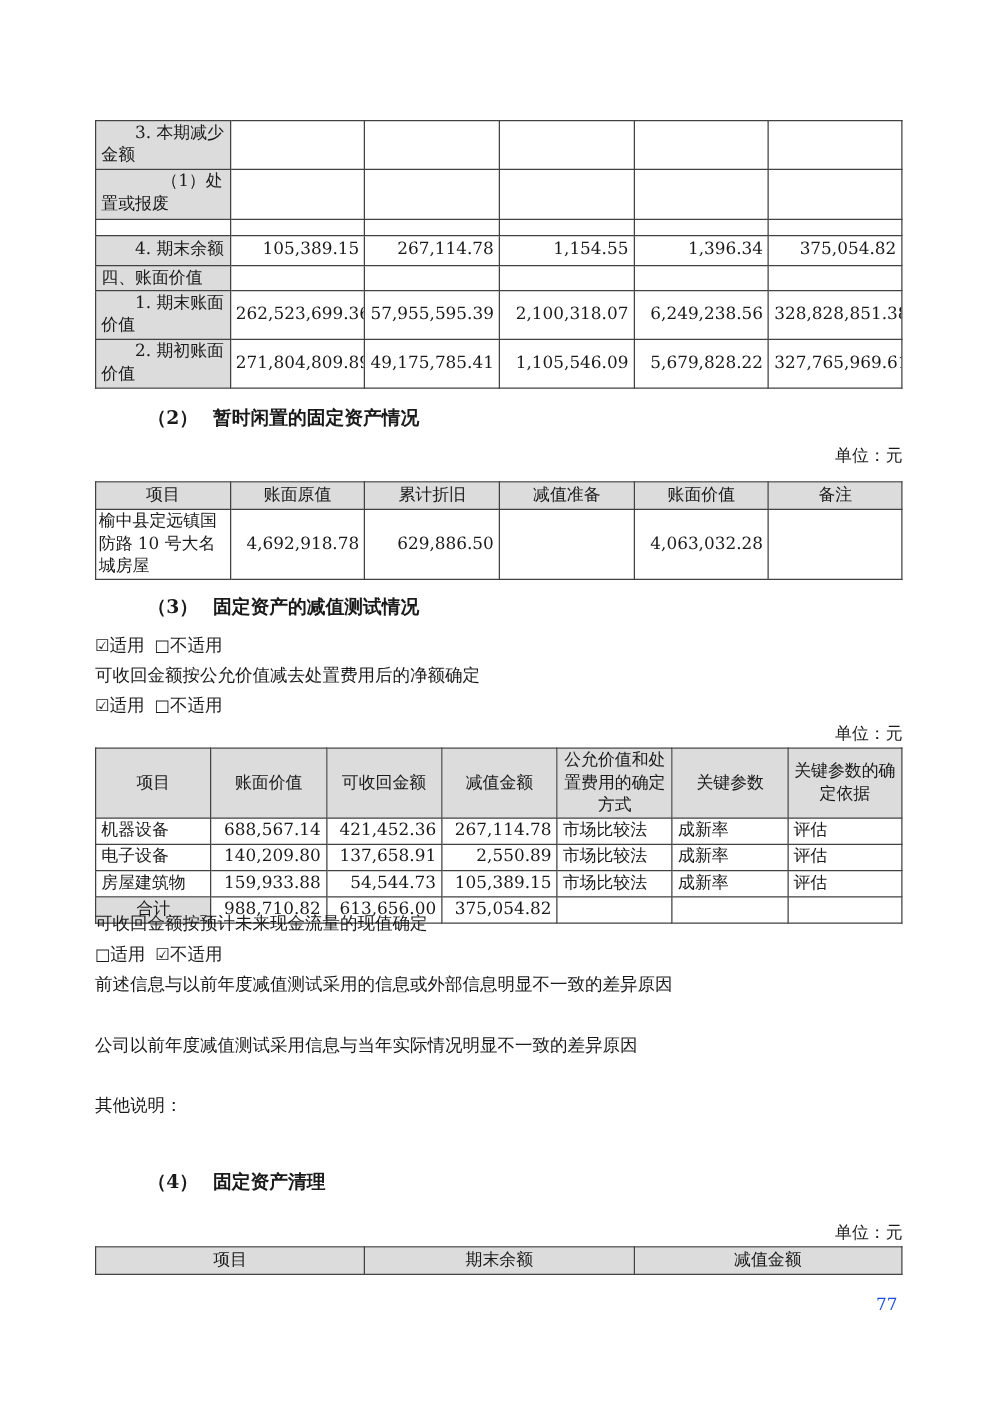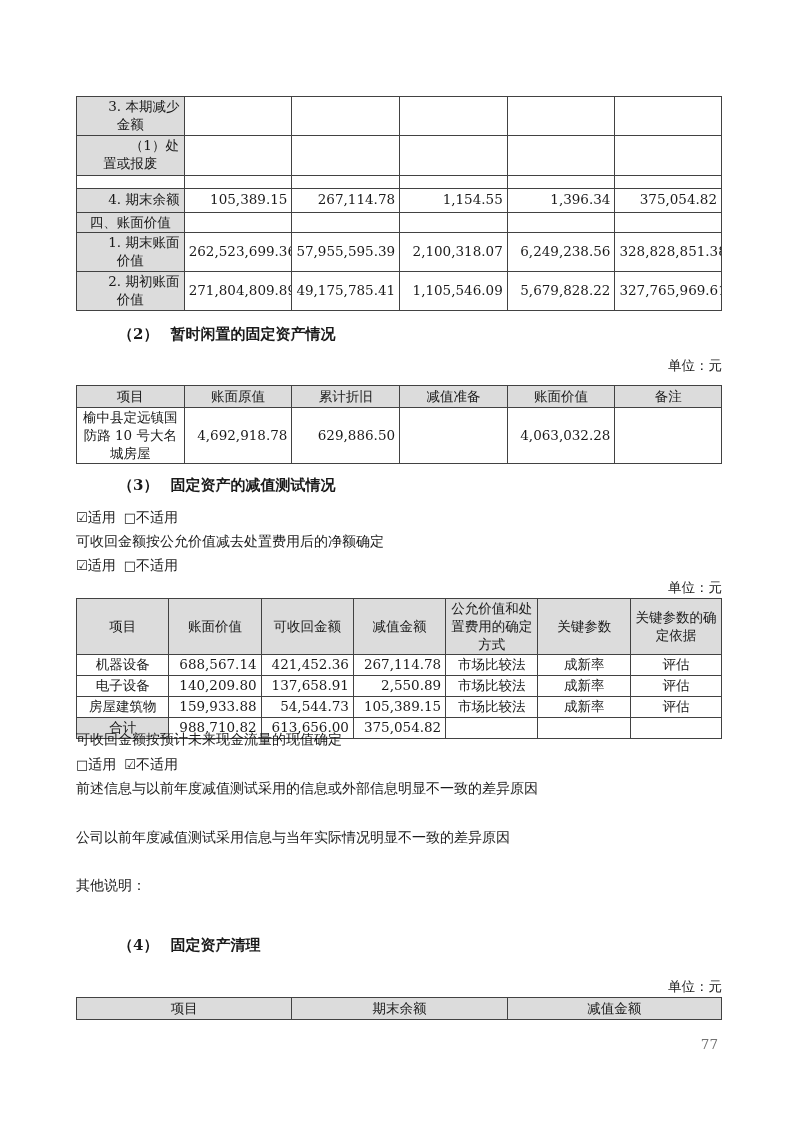--- a/index.html
+++ b/index.html
@@ -9,36 +9,36 @@
     font-family:"DejaVu Serif","Liberation Serif",serif; color:#1a1a1a;
     overflow:hidden;
   }
   .content { position:absolute; left:76px; top:0; width:646px; height:1122px; }
   .blk { position:absolute; left:0; width:100%; }
 
   table { border-collapse:collapse; table-layout:fixed; width:646px; font-size:13.5px; }
   td { border:1px solid #424242; padding:1px 4px; vertical-align:middle; line-height:1.32; overflow:hidden; }
   .shade { background:#dcdcdc; }
   .num { text-align:right; }
-  .txt { text-align:center; }
+  .txt { text-align:left; }
   .ctr { text-align:center; }
   .ti1 { text-indent:27px; }
   .ti2 { text-indent:48px; }
   .h13 { height:13px; } .h19 { height:19px; } .h20 { height:20px;padding-left:28px; }
   .h22 { height:22px; } .h24 { height:24px; } .h37 { height:37px; }
   .h38 { height:38px; } .h40 { height:40px;margin-left:24px; } .h48 { height:48px; }
   .h52 { height:52px; }
 
   .hd { font-weight:700; font-size:15px; line-height:20px;margin-left:42px; }
   .hd .hd-num { margin-right:12px; }
   .unit { text-align:right; font-size:13.5px; line-height:18px; }
   .para { font-size:14px; line-height:19px; }
   .chk { font-family:"DejaVu Sans","Liberation Sans",sans-serif; font-size:13px; }
   .gap2 { display:inline-block; width:8px; }
-  .pgnum { position:absolute; right:75px; top:1036px; font-size:13.5px; color:#737373; }
+  .pgnum { position:absolute; right:75px; top:1036px; font-size:13.5px; color:#1d4ed8; }
 </style>
 </head>
 <body>
 
 <div class="page">
 <div class="content">
 
   <div class="blk" style="top:96px">
     <table>
       <colgroup>

